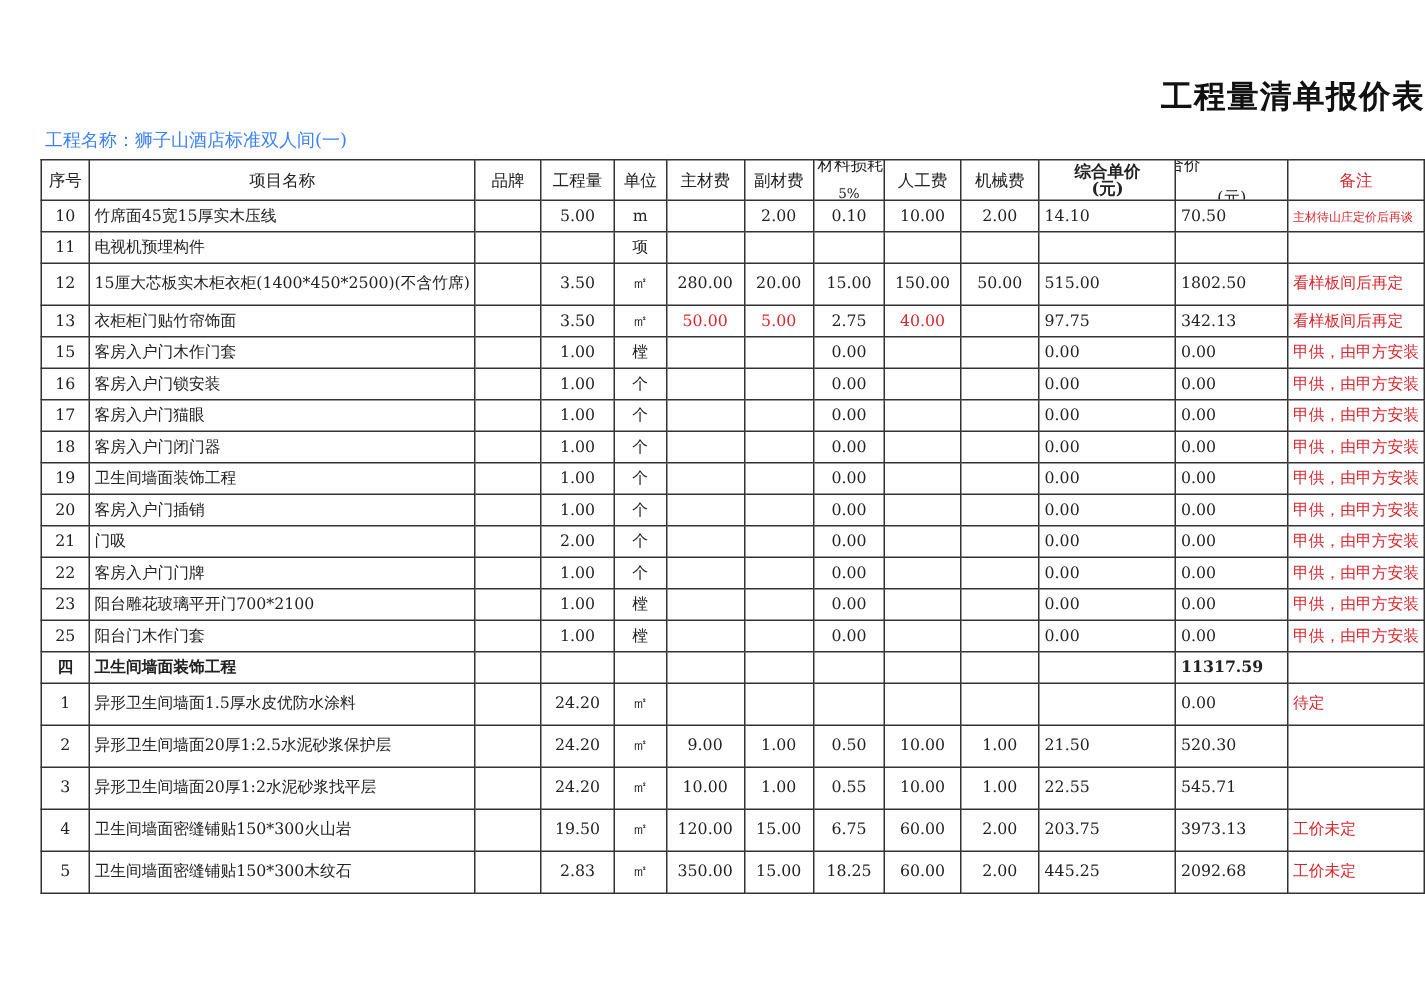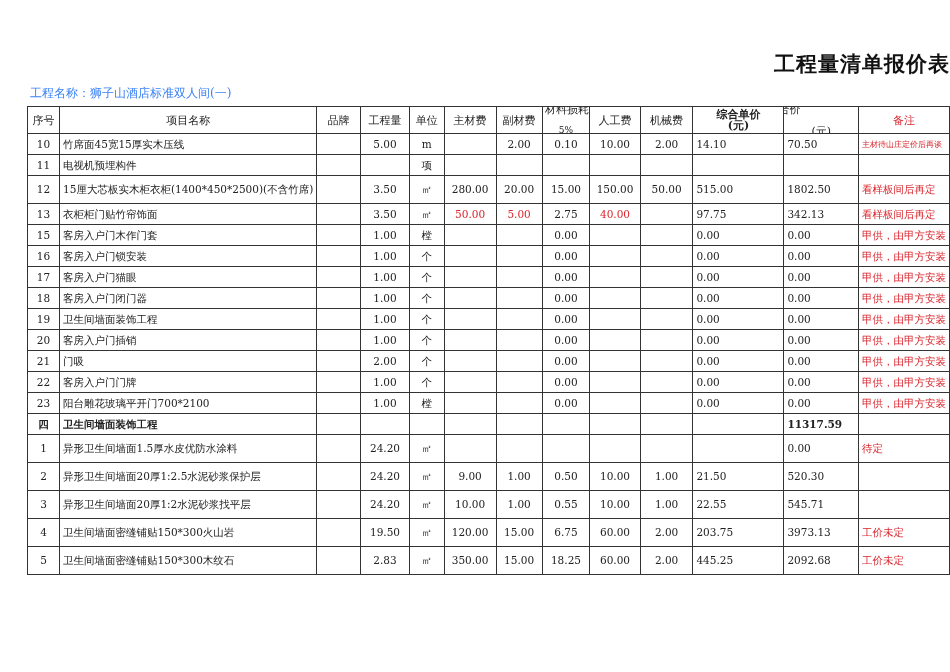--- a/index.html
+++ b/index.html
@@ -264,20 +264,35 @@
         <td class="c"></td>
         <td class="c"></td>
         <td class="c">0.00</td>
         <td class="c"></td>
         <td class="c"></td>
         <td class="r">0.00</td>
         <td class="r">0.00</td>
         <td class="l red">甲供，由甲方安装</td>
       </tr>
       <tr>
+        <td class="c">25</td>
+        <td class="l">阳台门木作门套</td>
+        <td class="c"></td>
+        <td class="c">1.00</td>
+        <td class="c">樘</td>
+        <td class="c"></td>
+        <td class="c"></td>
+        <td class="c">0.00</td>
+        <td class="c"></td>
+        <td class="c"></td>
+        <td class="r">0.00</td>
+        <td class="r">0.00</td>
+        <td class="l red">甲供，由甲方安装</td>
+      </tr>
+      <tr>
         <td class="c bold">四</td>
         <td class="l bold">卫生间墙面装饰工程</td>
         <td class="c"></td>
         <td class="c"></td>
         <td class="c"></td>
         <td class="c"></td>
         <td class="c"></td>
         <td class="c"></td>
         <td class="c"></td>
         <td class="c"></td>

